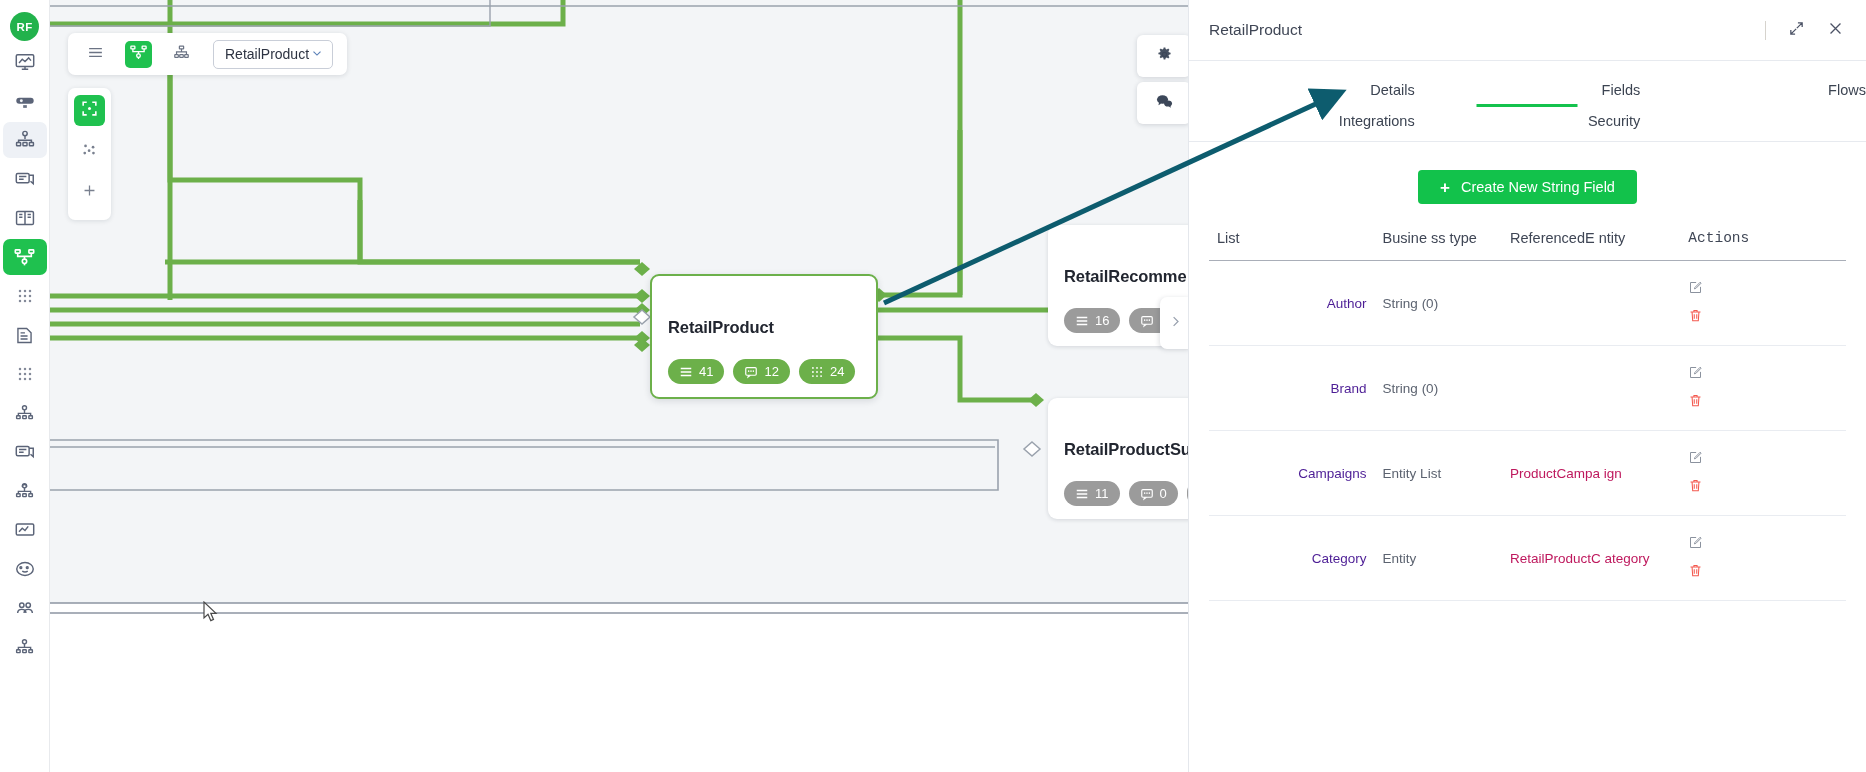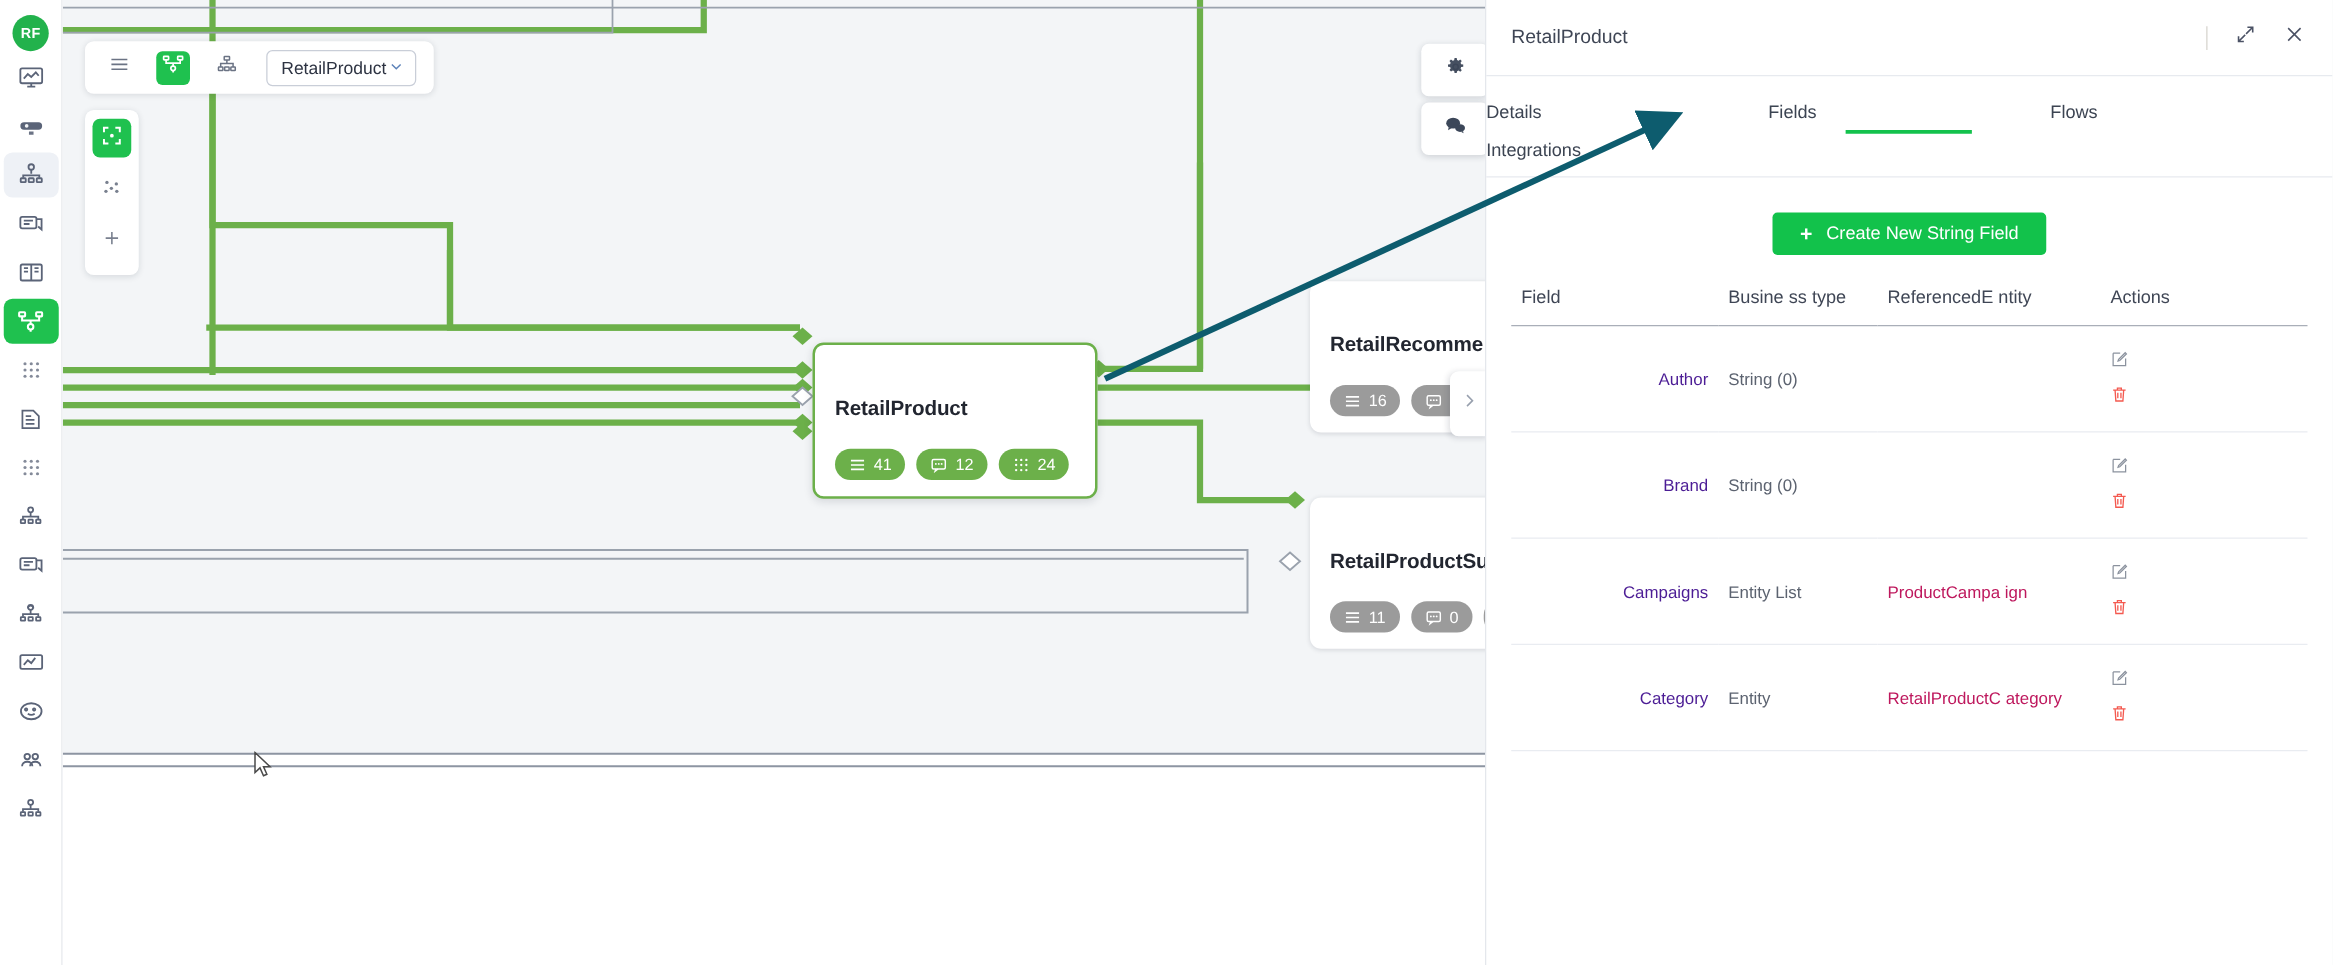--- a/index.html
+++ b/index.html
@@ -133,21 +133,21 @@
   }
   .panel-title { font-size: 15.5px; color: #3f4655; flex: 1; }
   .pdiv { width: 1px; height: 19px; background: #d6d3cd; margin-right: 22px; }
   .phead-icon { color: #4b5265; margin-left: 22px; }
 
   .tabs {
     padding: 12px 0 0 0; display: flex; flex-wrap: wrap;
     border-bottom: 1px solid #e7eaef; padding-bottom: 0;
   }
   .tab {
-    width: 33.33%; text-align: left; font-size: 14.5px; color: #3c4452;
+    width: 33.33%; text-align: right; font-size: 14.5px; color: #3c4452;
     padding: 9px 0 6px 0; position: relative;
   }
   .tab.active::after {
     content: ""; position: absolute; left: 50%; transform: translateX(-50%);
     bottom: -3px; width: 101px; height: 3px; background: #14c24d;
   }
   .tabs-row2 { width: 100%; display: flex; padding-top: 9px; }
   .tabs-row2 .tab { padding-top: 0; padding-bottom: 12px; }
 
   .panel-body { padding: 0 20px; }
@@ -166,21 +166,21 @@
     text-align: left; vertical-align: middle;
     padding: 10px 8px 14px 8px; border-bottom: 1px solid #a9aeb8;
   }
   table.fields td {
     font-size: 13.5px; vertical-align: middle;
     padding: 19px 8px; border-bottom: 1px solid #e9ecf1;
   }
   .c-name { width: 26%; }
   .c-type { width: 20%; }
   .c-ref  { width: 28%; }
-  .c-act  { width: 26%; }
+  .c-act  { width: 26%; font-family: Liberation Mono, monospace; }
   td.name { color: #4c1d95; text-align: right; }
   td.type { color: #5c6370; }
   td.ref  { color: #be185d; }
   td.acts { color: #8b929e; }
   .act-wrap { display: flex; flex-direction: column; gap: 10px; align-items: flex-start; }
   .ic-edit { color: #8b929e; }
   .ic-del  { color: #f4594f; }
 
   
   .cursor { position: absolute; left: 203px; top: 601px; z-index: 70; }
@@ -642,36 +642,37 @@
         </span>
       </div>
     </div>
 
     <div class="tabs">
       <div class="tab">Details</div>
       <div class="tab active">Fields</div>
       <div class="tab">Flows</div>
       <div class="tabs-row2">
         <div class="tab">Integrations</div>
+        <div class="tab">Security</div>
         <div class="tab"></div>
       </div>
     </div>
 
     <div class="panel-body">
       <div class="create-row">
         <button class="btn-create">
           <span class="plus">+</span>
           <span>Create New String Field</span>
         </button>
       </div>
 
       <table class="fields">
         <thead>
           <tr>
-            <th class="c-name">Field</th>
+            <th class="c-name">List</th>
             <th class="c-type">Busine ss type</th>
             <th class="c-ref">ReferencedE ntity</th>
             <th class="c-act">Actions</th>
           </tr>
         </thead>
         <tbody>
           <tr>
             <td class="name">Author</td>
             <td class="type">String (0)</td>
             <td class="ref"></td>

